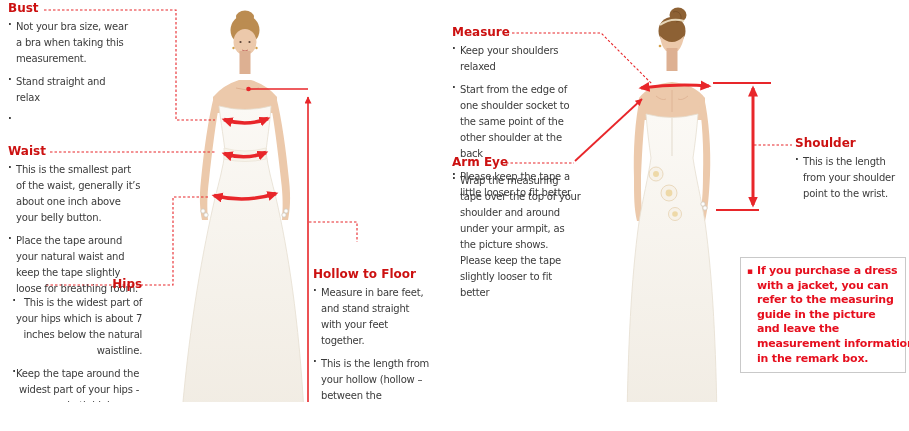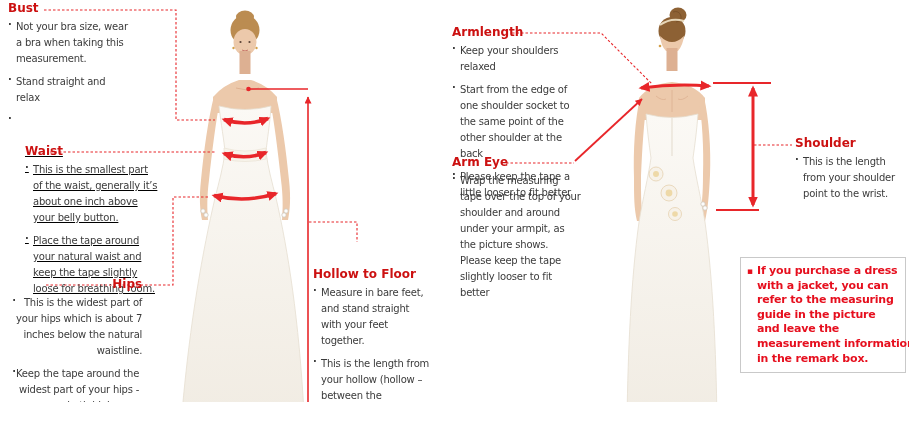--- a/index.html
+++ b/index.html
@@ -142,21 +142,21 @@
           <span class="bmark">·</span>
           <span class="btext">Stand straight and
 relax</span>
         </div>
       <div class="bullet">
           <span class="bmark">·</span>
         </div>
     </div>
   </div>
 
-  <div class="sec" style="left:25px;top:144px;text-decoration:underline;">
+  <div class="sec" style="left:8px;top:144px;">
     <div class="sec-title">Waist</div>
     <div class="bullets">
       <div class="bullet">
           <span class="bmark">·</span>
           <span class="btext">This is the smallest part
 of the waist, generally it’s
 about one inch above
 your belly button.</span>
         </div>
       <div class="bullet">
@@ -203,21 +203,21 @@
           <span class="btext">This is the length from
 your hollow (hollow –
 between the
 collarbones) to the
 floor.</span>
         </div>
     </div>
   </div>
 
   <div class="sec" style="left:452px;top:25px;">
-    <div class="sec-title">Armlength</div>
+    <div class="sec-title">Measure</div>
     <div class="bullets">
       <div class="bullet">
           <span class="bmark">·</span>
           <span class="btext">Keep your shoulders
 relaxed</span>
         </div>
       <div class="bullet">
           <span class="bmark">·</span>
           <span class="btext">Start from the edge of
 one shoulder socket to

